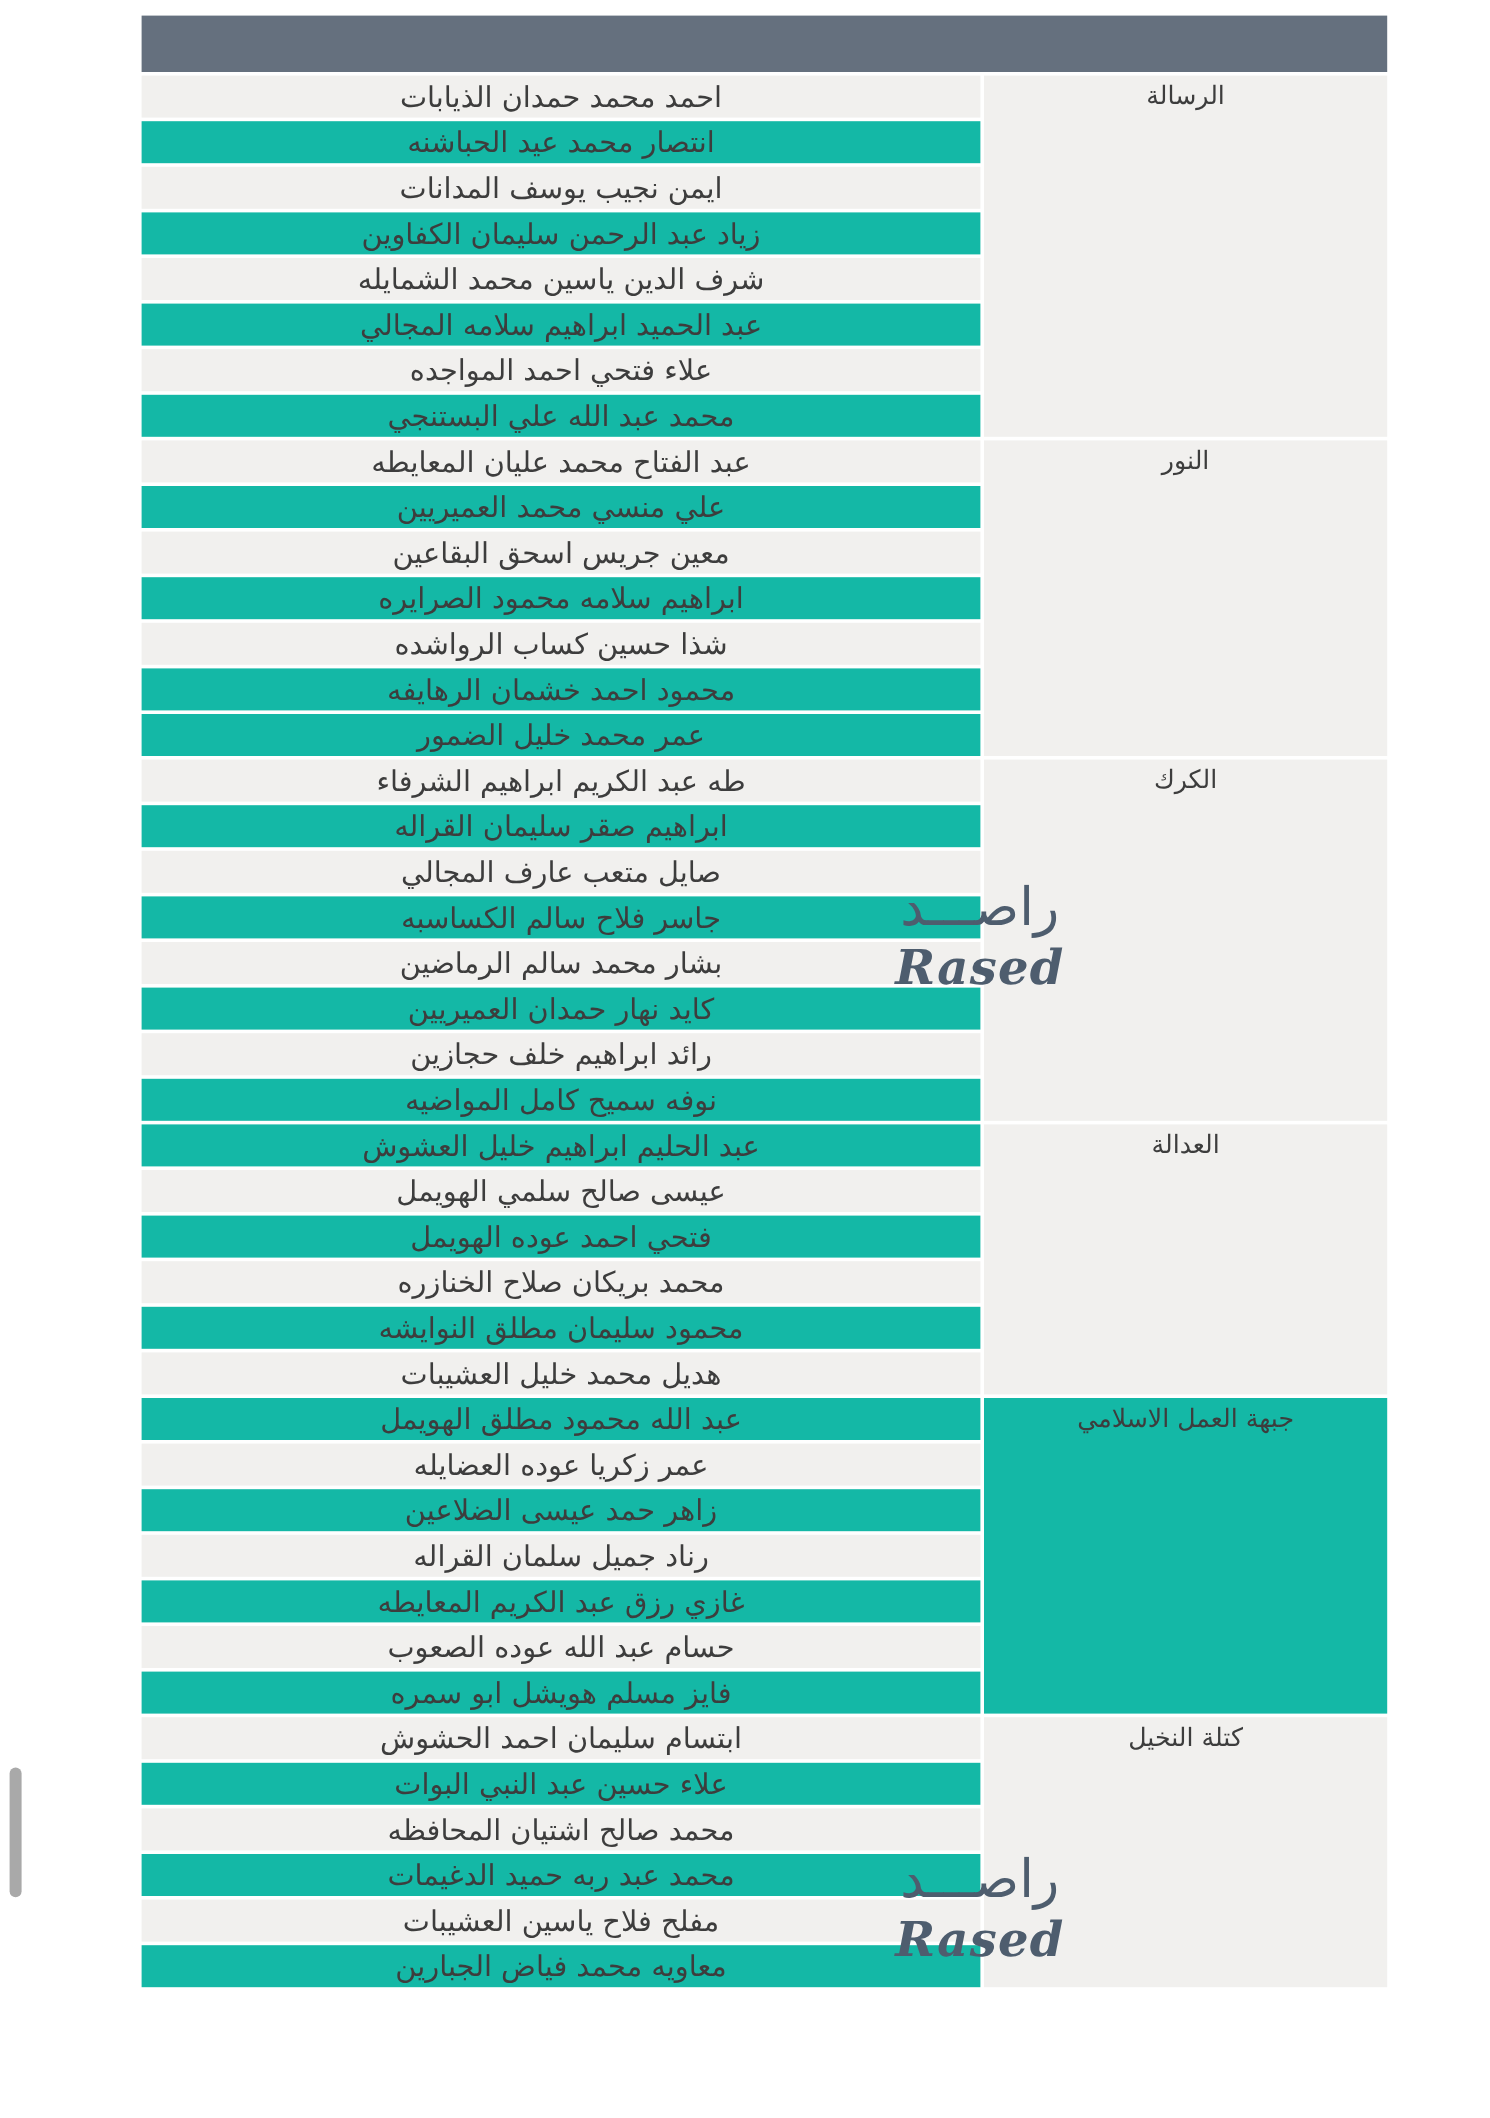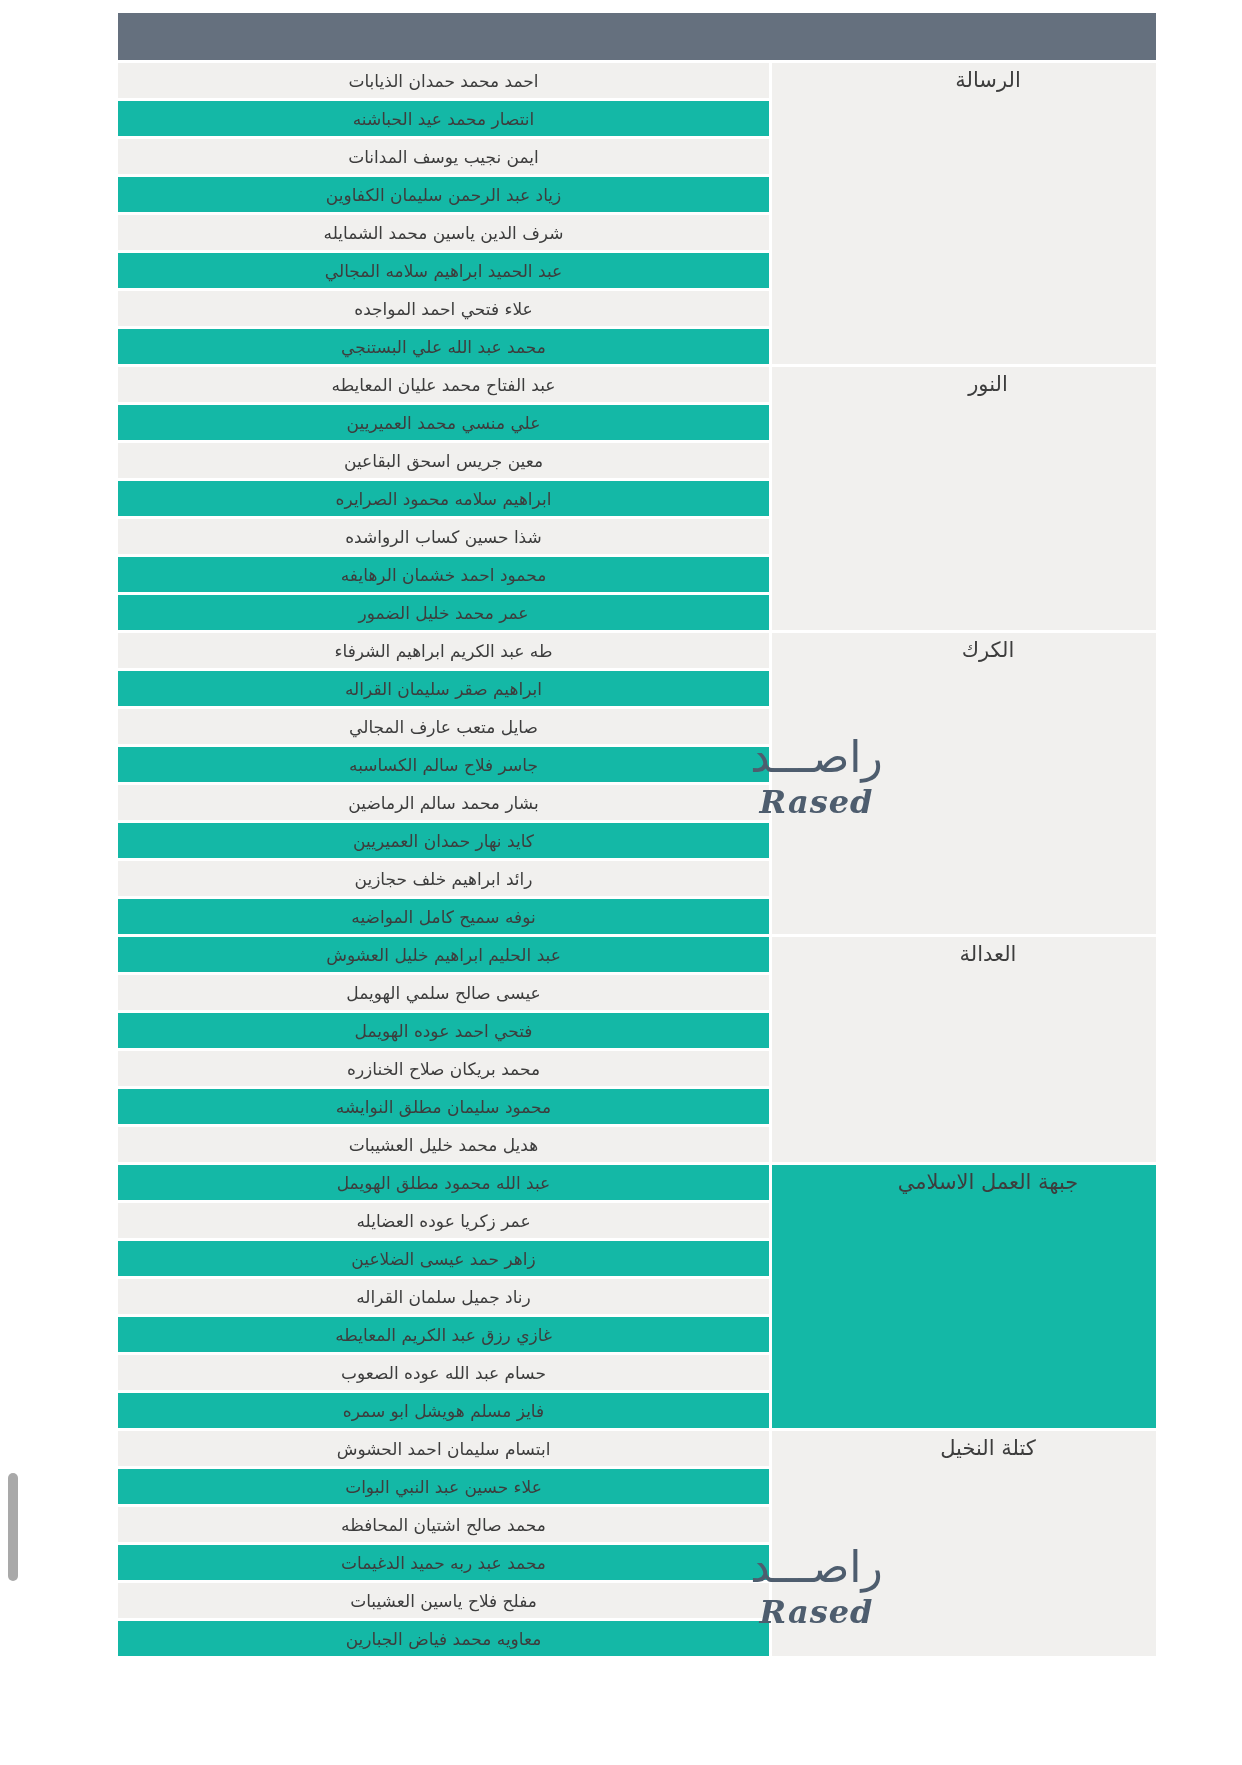--- a/index.html
+++ b/index.html
@@ -23,34 +23,33 @@
   }
   .group-block{
     display:flex;
     direction:rtl;
   }
   .group-cell{
     width:336px;
     margin-left:3px;
     margin-bottom:3px;
     flex-shrink:0;
-    padding-left:48px;
   }
   .names-col{
     flex:1;
     display:flex;
     flex-direction:column;
   }
   .name-row{
     height:35px;
     margin-bottom:3px;
     display:flex;
     align-items:center;
     justify-content:center;
-    font-size:17px;
+    font-size:24px;
     color:#3d3d3d;
     direction:rtl;
   }
   .group-label{
     height:35px;
     line-height:35px;
     text-align:center;
     font-size:21px;
     color:#3d3d3d;
   }
@@ -68,21 +67,21 @@
     display:block;
     font-size:44px;
     line-height:1.1;
     direction:rtl;
   }
   .wm-en{
     display:block;
     font-family:"DejaVu Serif", serif;
     font-style:italic;
     font-weight:bold;
-    font-size:32px;
+    font-size:40px;
     line-height:1.1;
     margin-top:4px;
     letter-spacing:1px;
   }
   .wm1{top:733px;}
   .wm2{top:1543px;}
   .scroll-thumb{
     position:absolute;
     left:8px;
     top:1473px;

